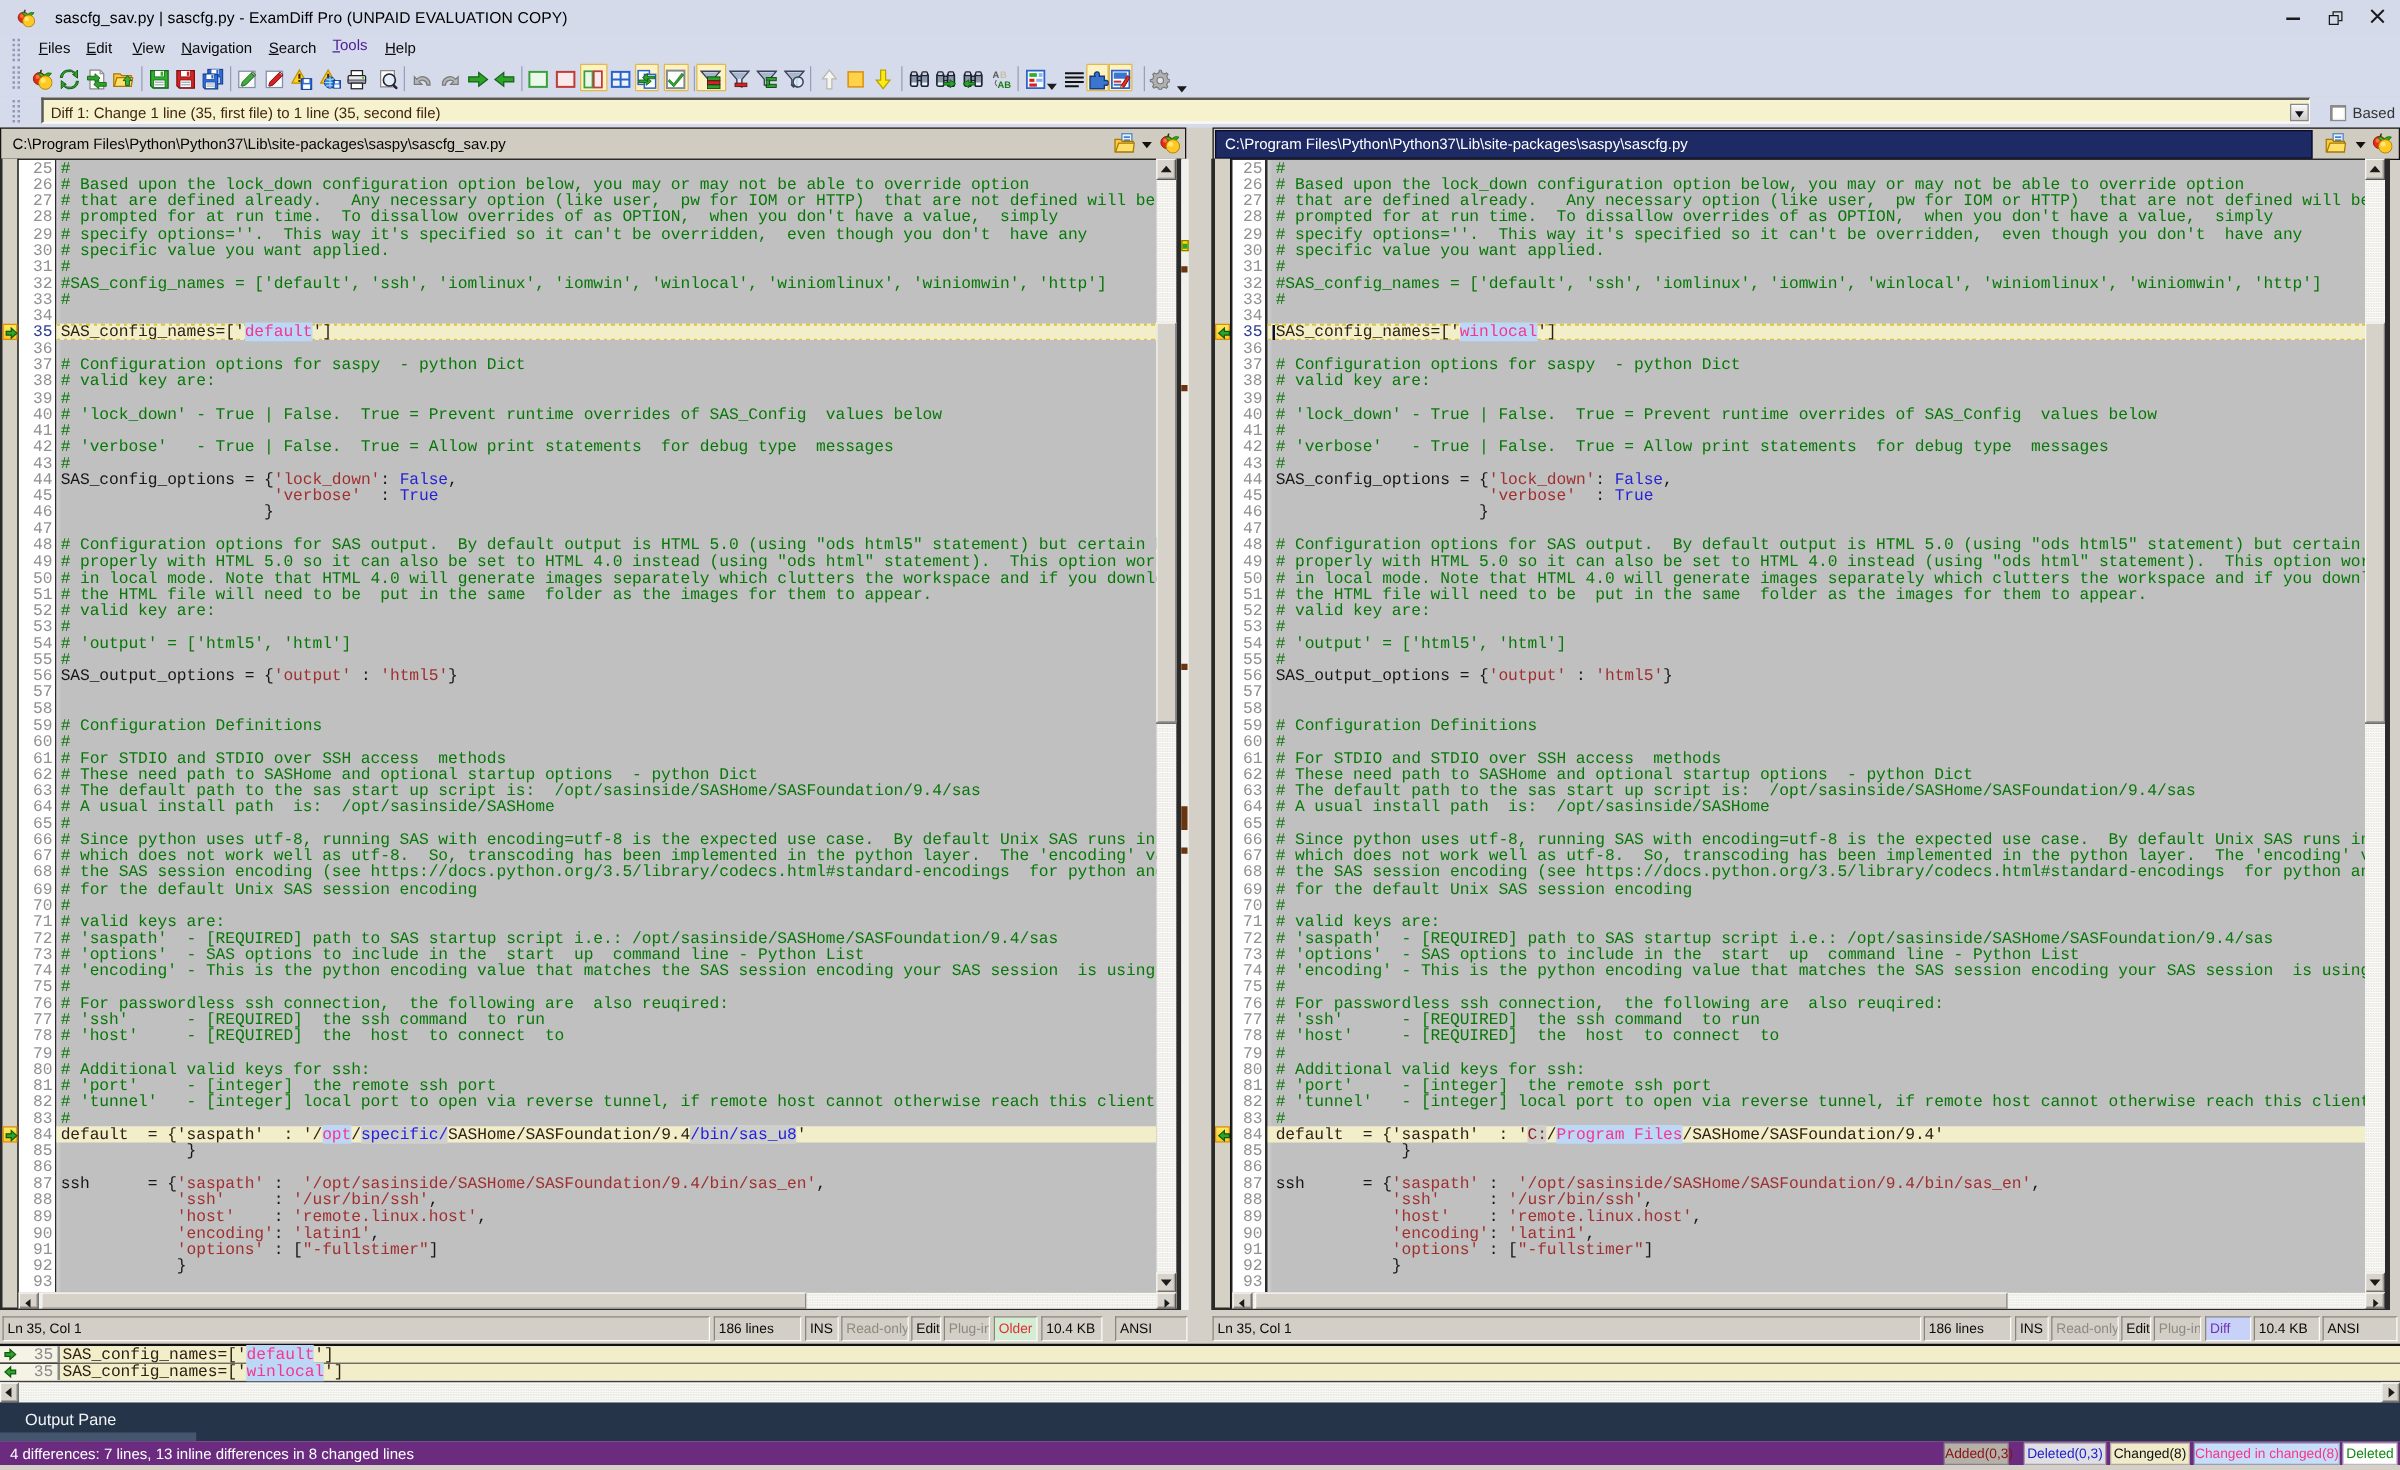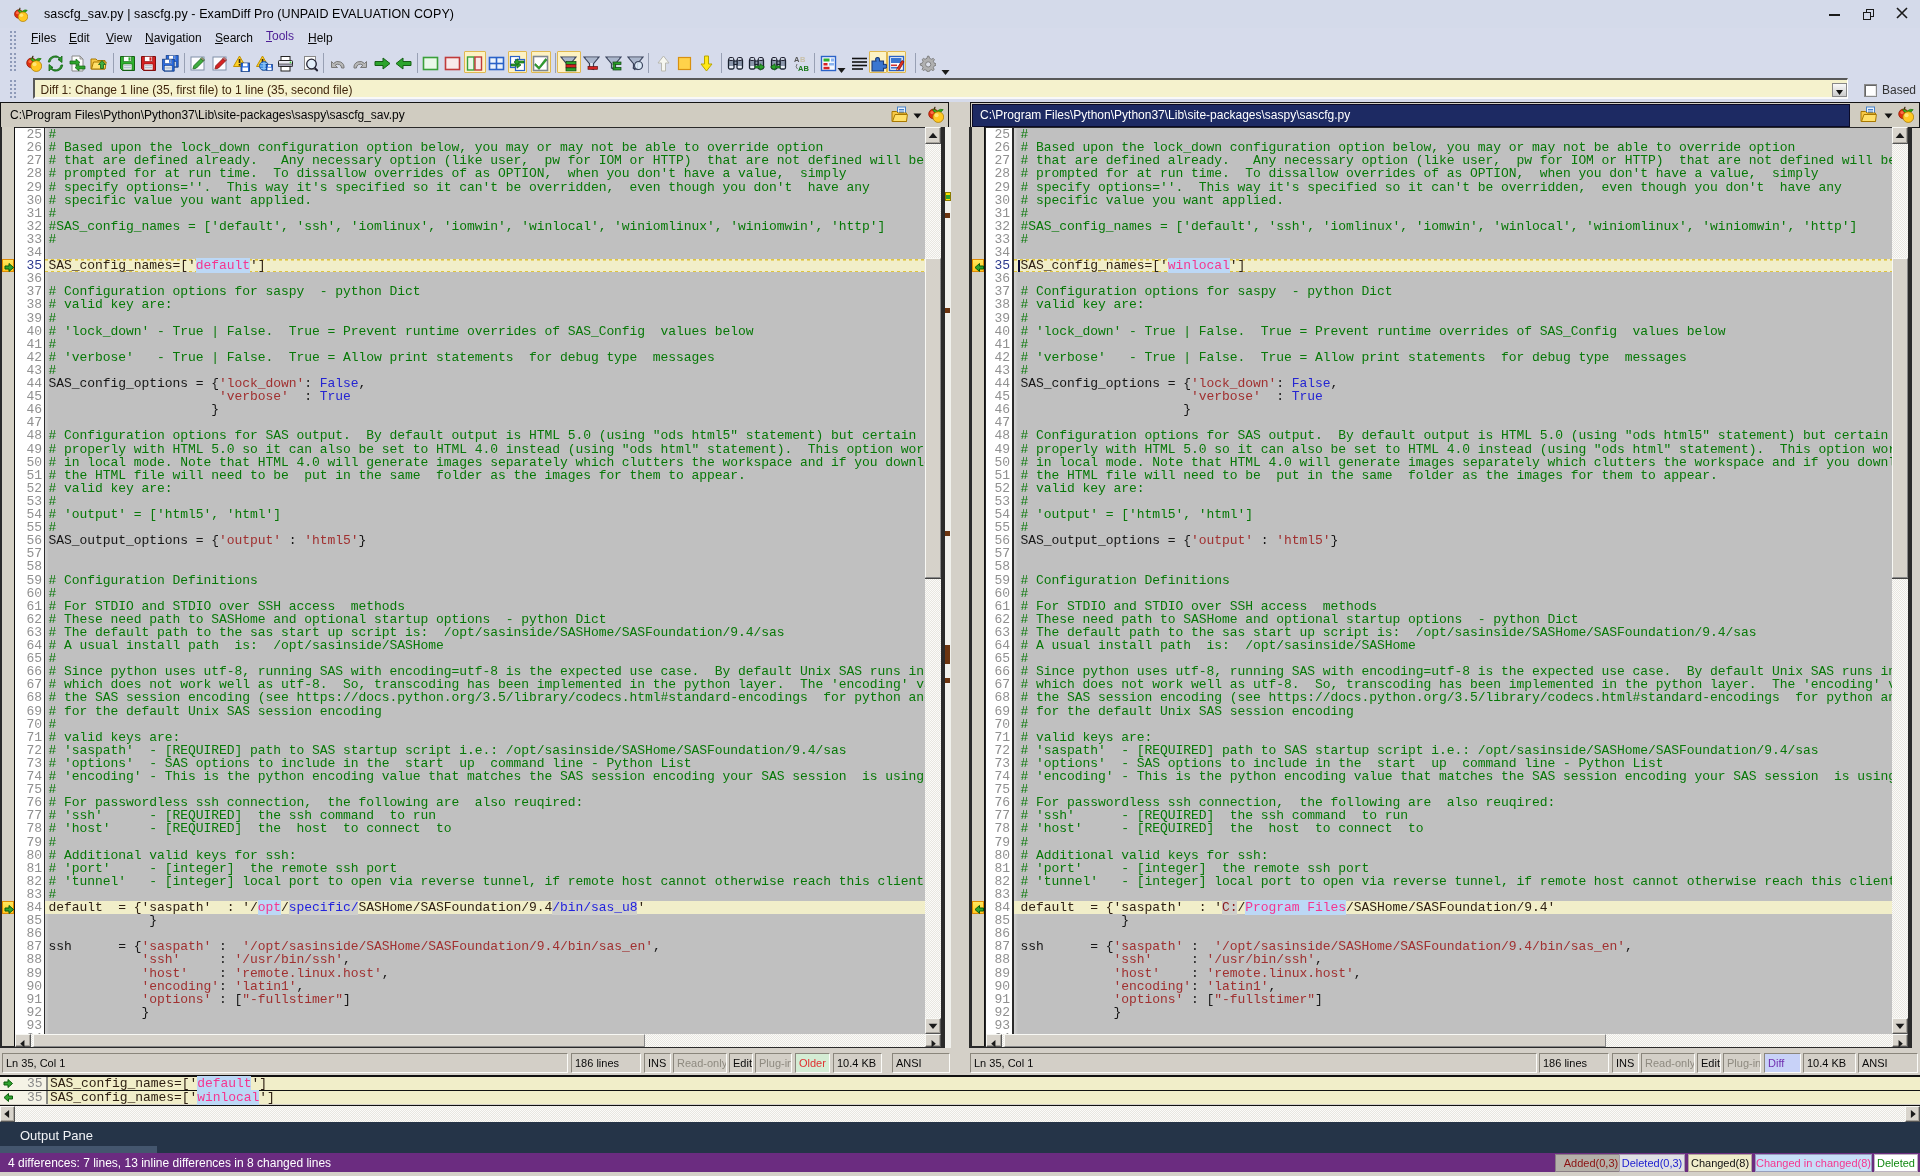--- a/index.html
+++ b/index.html
@@ -792,18 +792,18 @@
         <path d="M10 3 L10 13 L4 8 Z" fill="#1a1a1a"></path>
       </svg></div>
 <div class="sbtn" style="left:1905.0px;top:1106.0px;width:15.0px;height:16.0px"><svg width="16" height="16" viewBox="0 0 16 16" style="width:100%;height:100%">
         <path d="M6 3 L12 8 L6 13 Z" fill="#1a1a1a"></path>
       </svg></div>
 <div class="abs" style="left:0;top:1122px;width:1920px;height:31px;background:#253448"></div>
 <div class="abs" style="left:20px;top:1128px;font-size:13px;color:#f2f4f8">Output Pane</div>
 <div class="abs" style="left:0;top:1146px;width:157px;height:7px;background:#44566e"></div>
 <div class="abs" style="left:0;top:1153px;width:1920px;height:19px;background:#6b2c80"></div>
 <div class="abs" style="left:8px;top:1156px;font-size:12px;color:#fff">4 differences: 7 lines, 13 inline differences in 8 changed lines</div>
-<div class="badge" style="left:1555px;width:72px;background:#b5b1a9;color:#8b1111">Added(0,3)</div>
+<div class="badge" style="left:1555px;width:52px;background:#b5b1a9;color:#8b1111">Added(0,3)</div>
 <div class="badge" style="left:1619px;width:66px;background:#e0e0e4;color:#2020d0">Deleted(0,3)</div>
 <div class="badge" style="left:1688px;width:64px;background:#f0ecca;color:#111111">Changed(8)</div>
 <div class="badge" style="left:1755px;width:117px;background:#c8def8;color:#f5368f">Changed in changed(8)</div>
 <div class="badge" style="left:1874px;width:44px;background:#ffffff;color:#118811">Deleted</div>
 <div class="abs" style="left:0;top:1172px;width:1920px;height:4px;background:#d4d0c8"></div>
 </div>
 </body></html>

